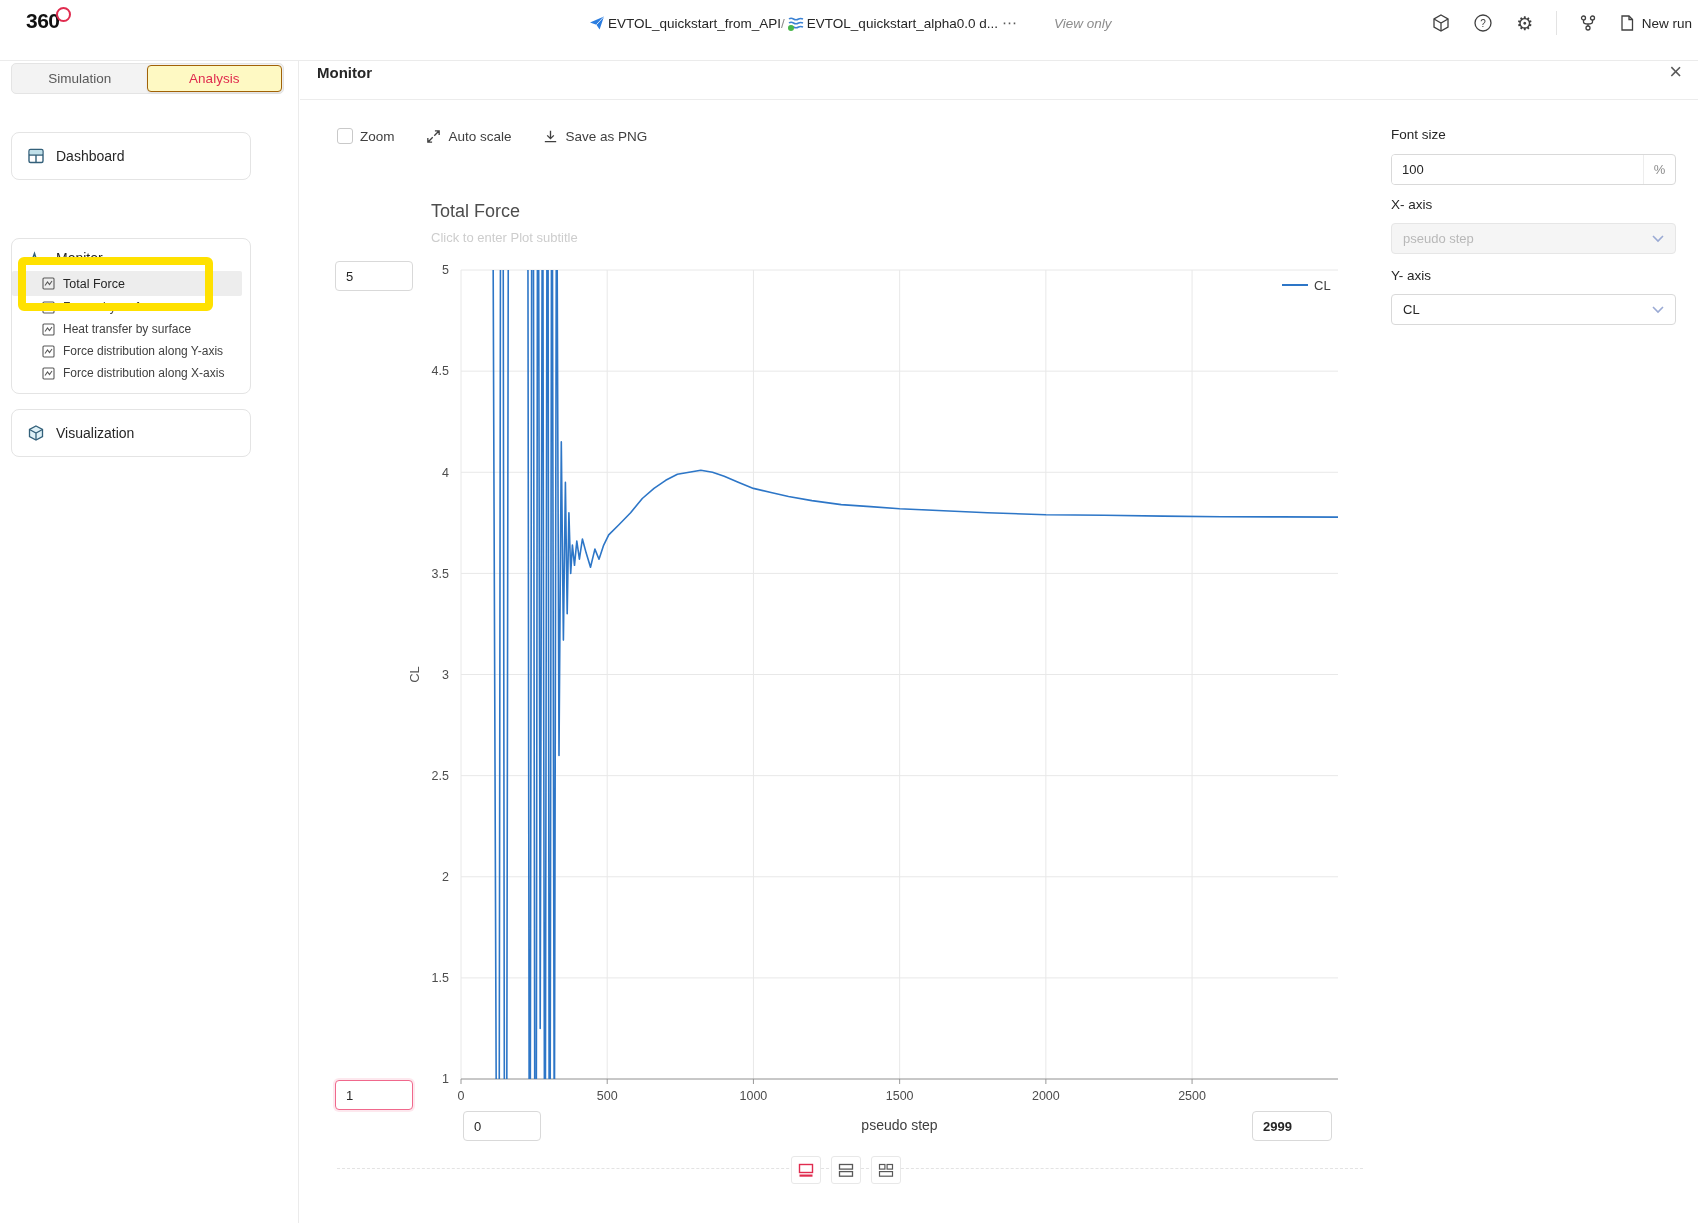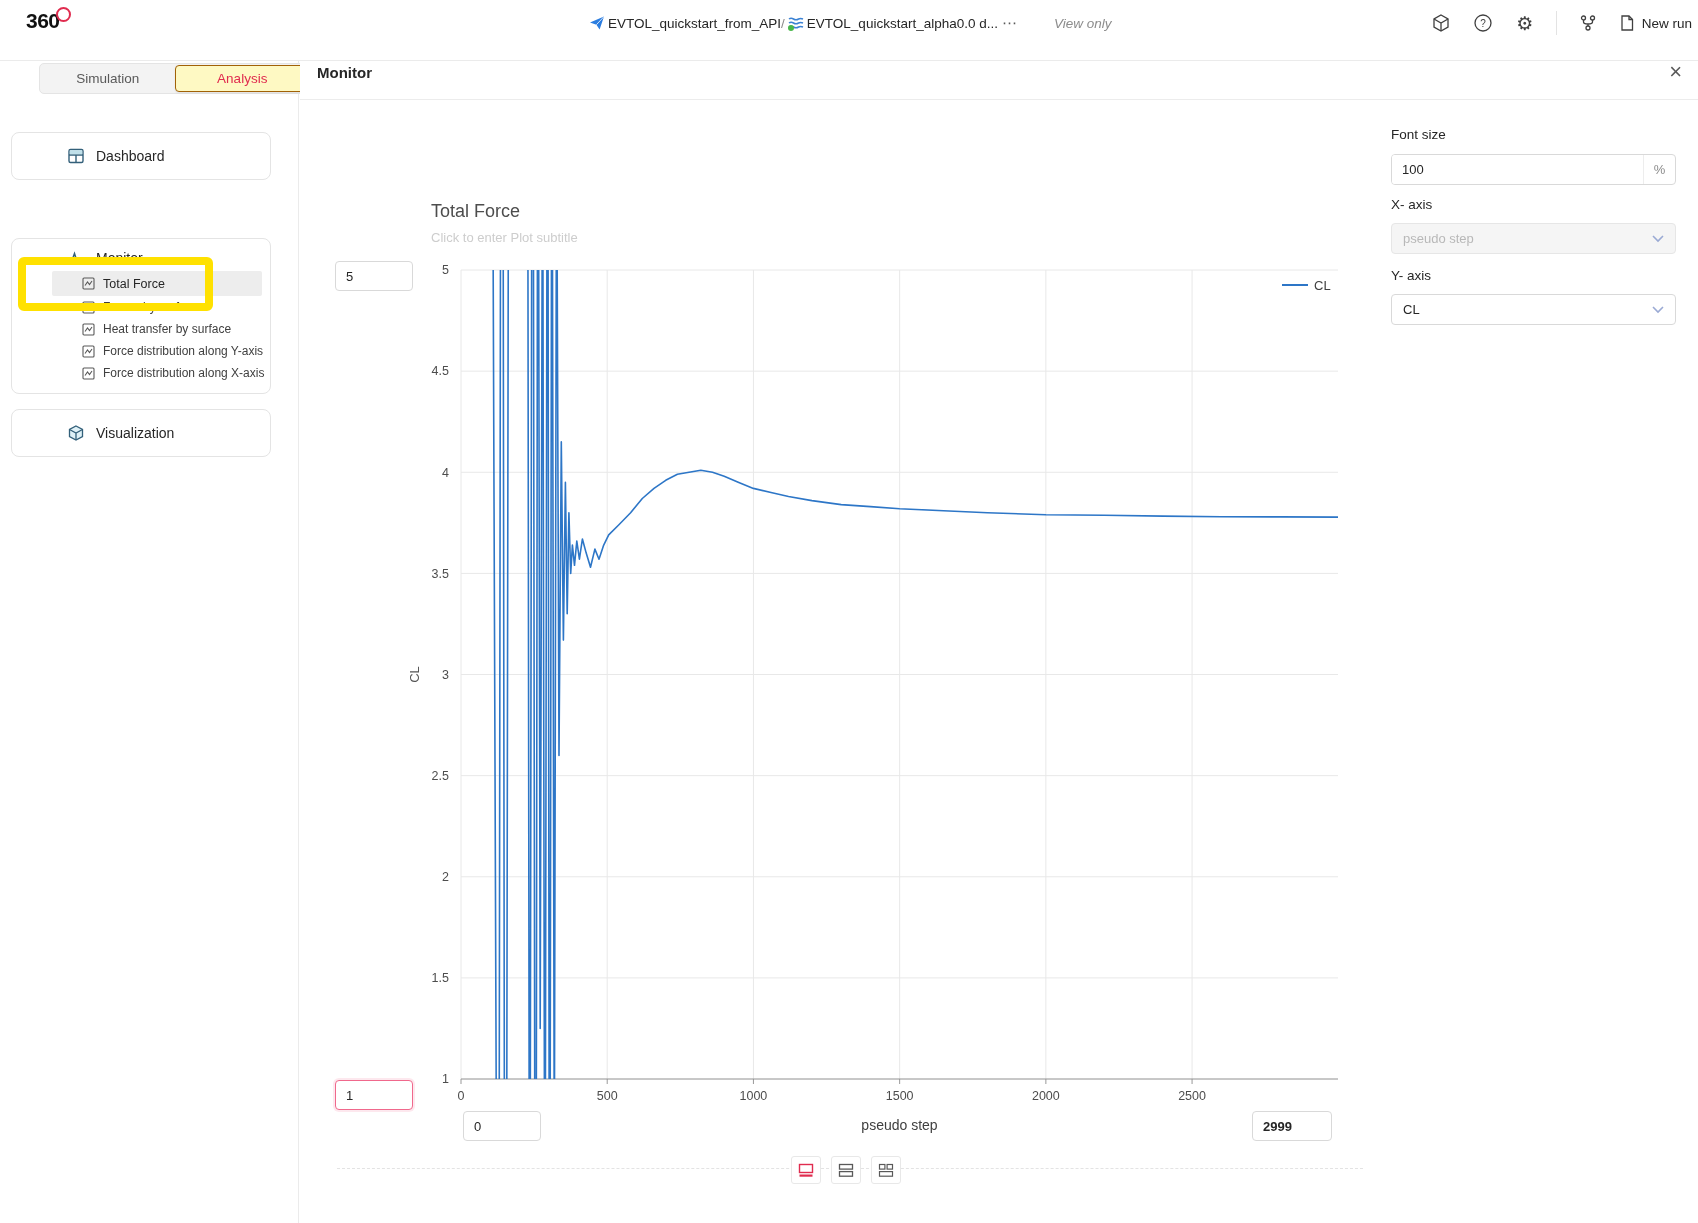--- a/index.html
+++ b/index.html
@@ -26,27 +26,27 @@
                   align-items:center; gap:20px; }
   .hicon { display:flex; align-items:center; justify-content:center; width:22px; height:22px; cursor:pointer; }
   .vdiv { width:1px; height:24px; background:#e3e3e3; }
   .new-run { display:flex; align-items:center; gap:7px; cursor:pointer; white-space:nowrap; }
 
   
   #sidebar { position:absolute; left:0; top:46px; width:299px; bottom:0;
              background:#fff; border-right:1px solid #ebebeb; }
   .seg { position:absolute; left:11px; top:17px; width:273px; height:31px;
          background:#f3f3f3; border:1px solid #e4e4e4; border-radius:5px;
-         display:flex; padding:1px;margin-left:28px; }
+         display:flex; padding:1px; }
   .seg-item { flex:1; display:flex; align-items:center; justify-content:center;
               font-size:13.5px; color:#595959; border-radius:4px; cursor:pointer; }
   .seg-item.active { background:#fef9c3; color:#e02c4f; border:1px solid #a16207;
                      box-shadow:0 1px 2px rgba(0,0,0,.08); }
-  .card { position:absolute; left:11px; width:260px; border:1px solid #e4e4e4;
-          border-radius:8px; background:#fff;padding-left:40px; }
+  .card { position:absolute; left:11px; width:240px; border:1px solid #e4e4e4;
+          border-radius:8px; background:#fff; }
   .card-row { display:flex; align-items:center; gap:11px; padding-left:15px;
               height:46px; font-size:14px; cursor:pointer; }
   #card-dashboard { top:86px; height:48px; }
   #card-convergence { top:149px; height:48px; }
   #card-monitor { top:192px; height:156px; }
   #card-visualization { top:363px; height:48px; }
   .monitor-head { display:flex; align-items:center; gap:11px; padding-left:15px;
                   height:26px; margin-top:6px; font-size:14px; }
   .m-item { display:flex; align-items:center; gap:8px; padding-left:30px;
             height:22px; font-size:12px; color:#404040; cursor:pointer; }
@@ -238,20 +238,38 @@
 </div>
 
 <div id="annotation-highlight"></div>
 
 <div id="main">
   <div class="panel-head">
     <span class="panel-title">Monitor</span>
     <span class="close-btn">×</span>
   </div>
 
+  <div class="toolbar">
+    <span class="tb-item">
+      <span class="checkbox"></span>
+      <span>Zoom</span>
+    </span>
+    <span class="tb-item">
+      <svg width="17" height="17" viewBox="0 0 18 18" fill="none" stroke="#404040" stroke-width="1.4">
+        <path d="M10.5 3 H15 V7.5 M15 3 L9.8 8.2 M7.5 15 H3 V10.5 M3 15 L8.2 9.8"></path>
+      </svg>
+      <span>Auto scale</span>
+    </span>
+    <span class="tb-item">
+      <svg width="17" height="17" viewBox="0 0 18 18" fill="none" stroke="#404040" stroke-width="1.4">
+        <path d="M9 3 V11 M5.5 7.8 L9 11.3 L12.5 7.8 M3 14.5 H15"></path>
+      </svg>
+      <span>Save as PNG</span>
+    </span>
+  </div>
 
   <div class="chart-title">Total Force</div>
   <div class="chart-subtitle">Click to enter Plot subtitle</div>
 
   <input class="inp" id="ymax-input" value="5" style="">
   <svg id="chart-svg" width="1010" height="900">
       <defs>
         <clipPath id="pc">
           <rect x="110" y="25" width="877" height="809"></rect>
         </clipPath>

